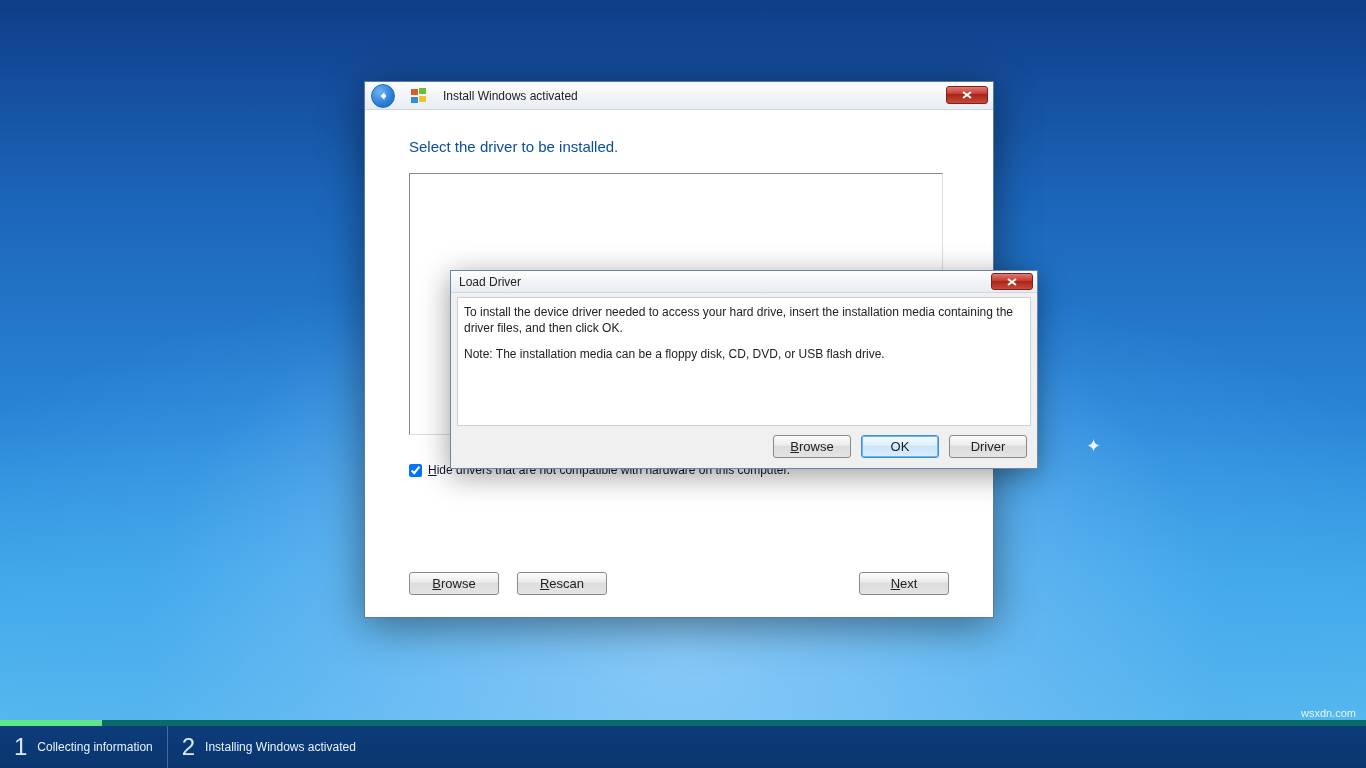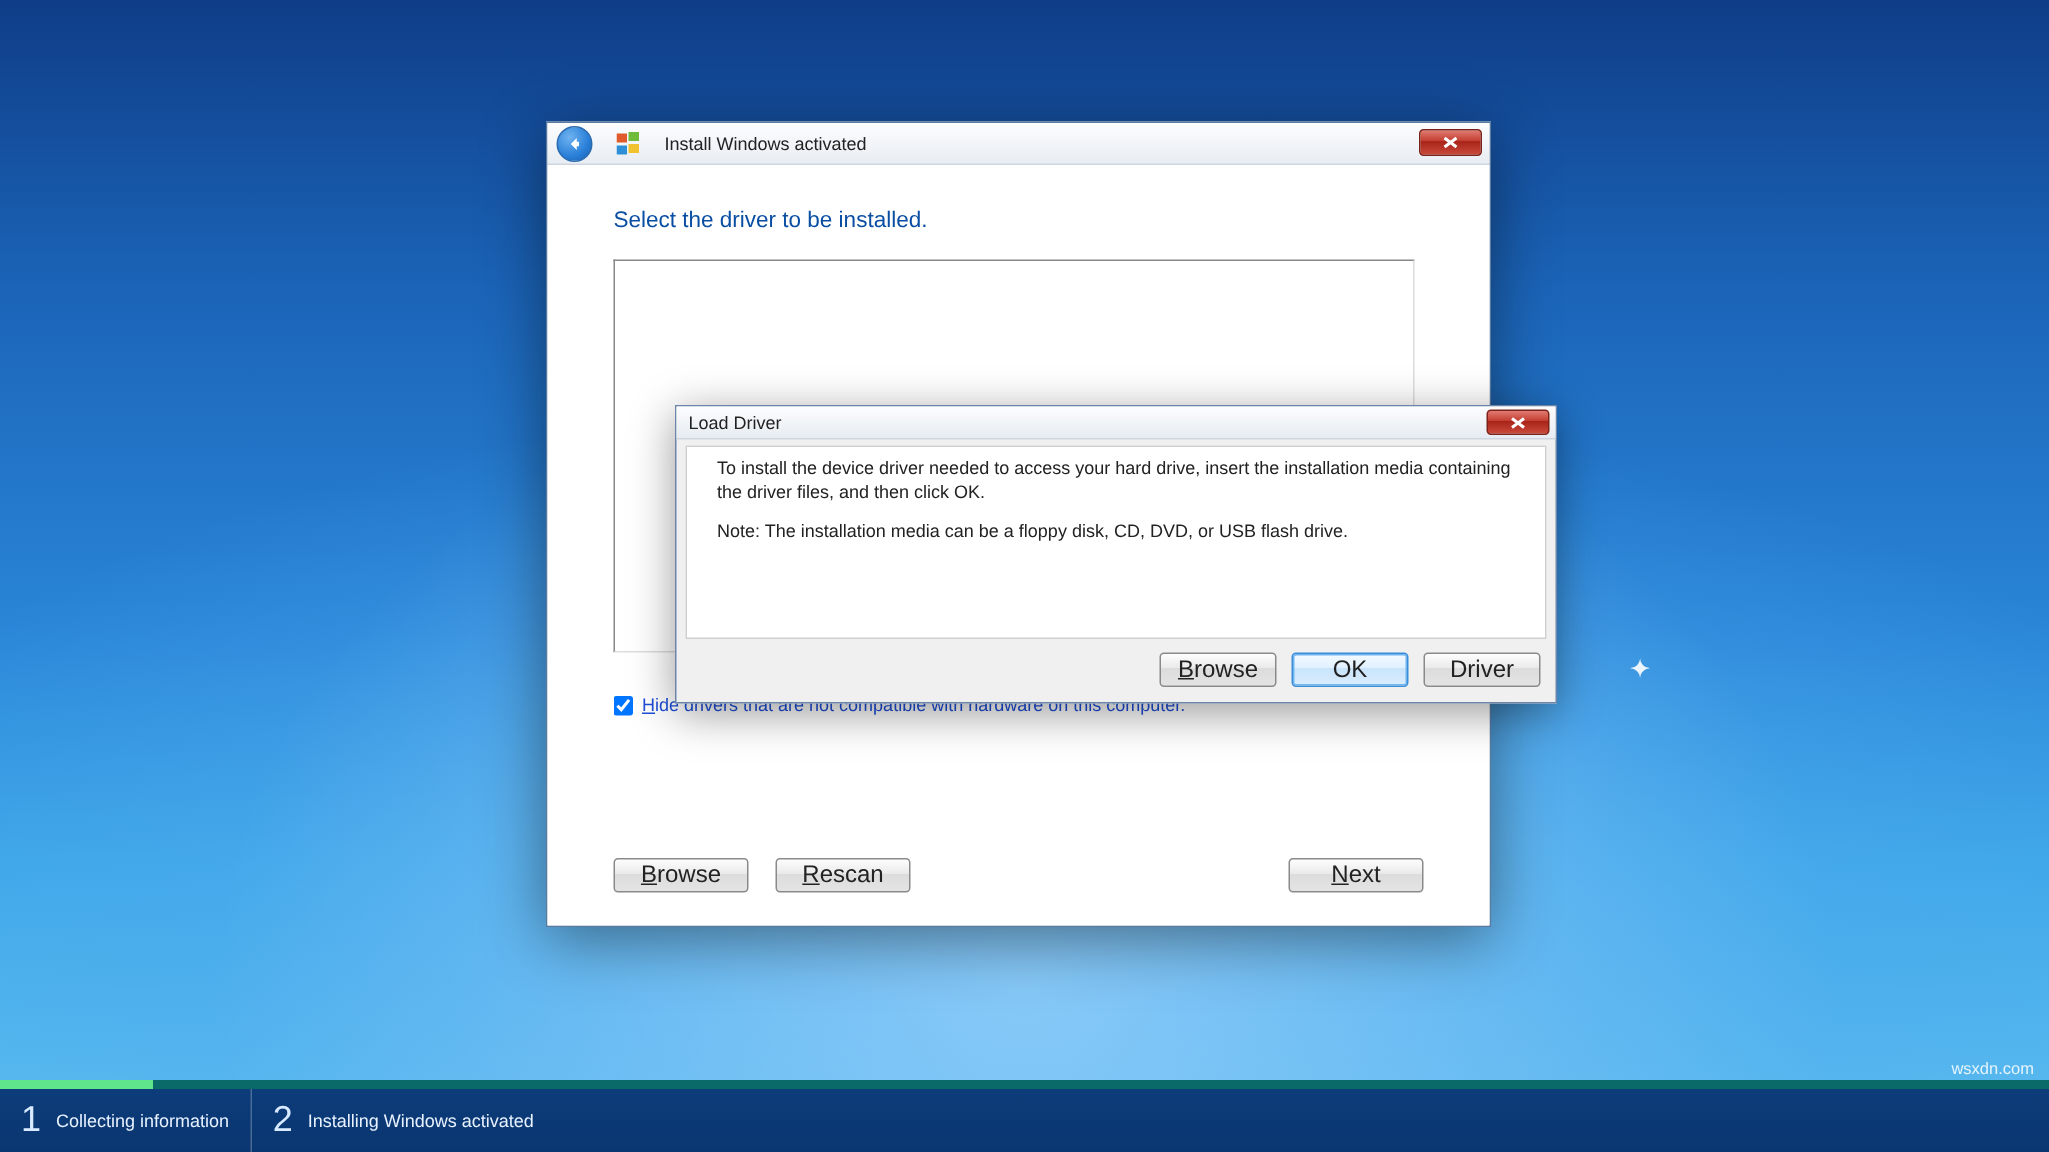--- a/index.html
+++ b/index.html
@@ -66,33 +66,33 @@
     .heading { color: #0a4ea3; font-size: 15px; margin-bottom: 18px; }
     .driver-list {
       width: 534px; height: 262px;
       border-top: 1px solid #888; border-left: 1px solid #888;
       border-right: 1px solid #ddd; border-bottom: 1px solid #ddd;
       background: #fff;
       box-shadow: inset 1px 1px 0 #fff;
     }
     .hide-row { margin-top: 28px; display: flex; align-items: center; }
     .hide-row input { margin-right: 6px; }
-    .hide-row label { font-size: 12px; color: #1d4ed8; }
+    .hide-row label { font-size: 12px; color: #0f172a; }
     .hide-row label u { text-decoration: underline; }
 
     .main-buttons-row {
       position: absolute; left: 44px; right: 44px; bottom: 22px;
       display: flex; gap: 18px; align-items: center;
     }
     .spacer { flex: 1; }
     .btn {
       min-width: 90px; height: 23px;
       background: linear-gradient(to bottom, #fdfdfd, #eaeaea 45%, #dcdcdc 46%, #e4e4e4);
       border: 1px solid #8a8a8a; border-radius: 3px;
-      font-size: 16px; color: #222;
+      font-size: 13px; color: #222;
       display: flex; align-items: center; justify-content: center;
       padding: 0 8px;
     }
 
     
     .watermark {
       position: absolute;
       left: 590px; top: 355px;
       opacity: 0.35;
       display: flex; align-items: center;
@@ -120,21 +120,21 @@
     .dlg-close {
       position: absolute; right: 4px; top: 2px;
       width: 42px; height: 17px;
       background: linear-gradient(to bottom, #e07b73, #c33b2e 45%, #a82418 46%, #c9493b);
       border: 1px solid #7d2218; border-radius: 3px;
       display: flex; align-items: center; justify-content: center;
     }
     .dlg-body {
       position: absolute; left: 6px; right: 6px; top: 26px; bottom: 42px;
       border: 1px solid #cfcfcf; background: #fff;
-      padding: 6px 20px;
+      padding: 6px 6px;
       font-size: 12px; color: #222; line-height: 1.35;
     }
     .dlg-body p { margin-bottom: 10px; }
     .dlg-buttons {
       position: absolute; right: 10px; bottom: 10px;
       display: flex; gap: 10px;
     }
     .dlg-buttons .btn { min-width: 78px; }
     .btn.default {
       border: 1px solid #3b8dd8;

